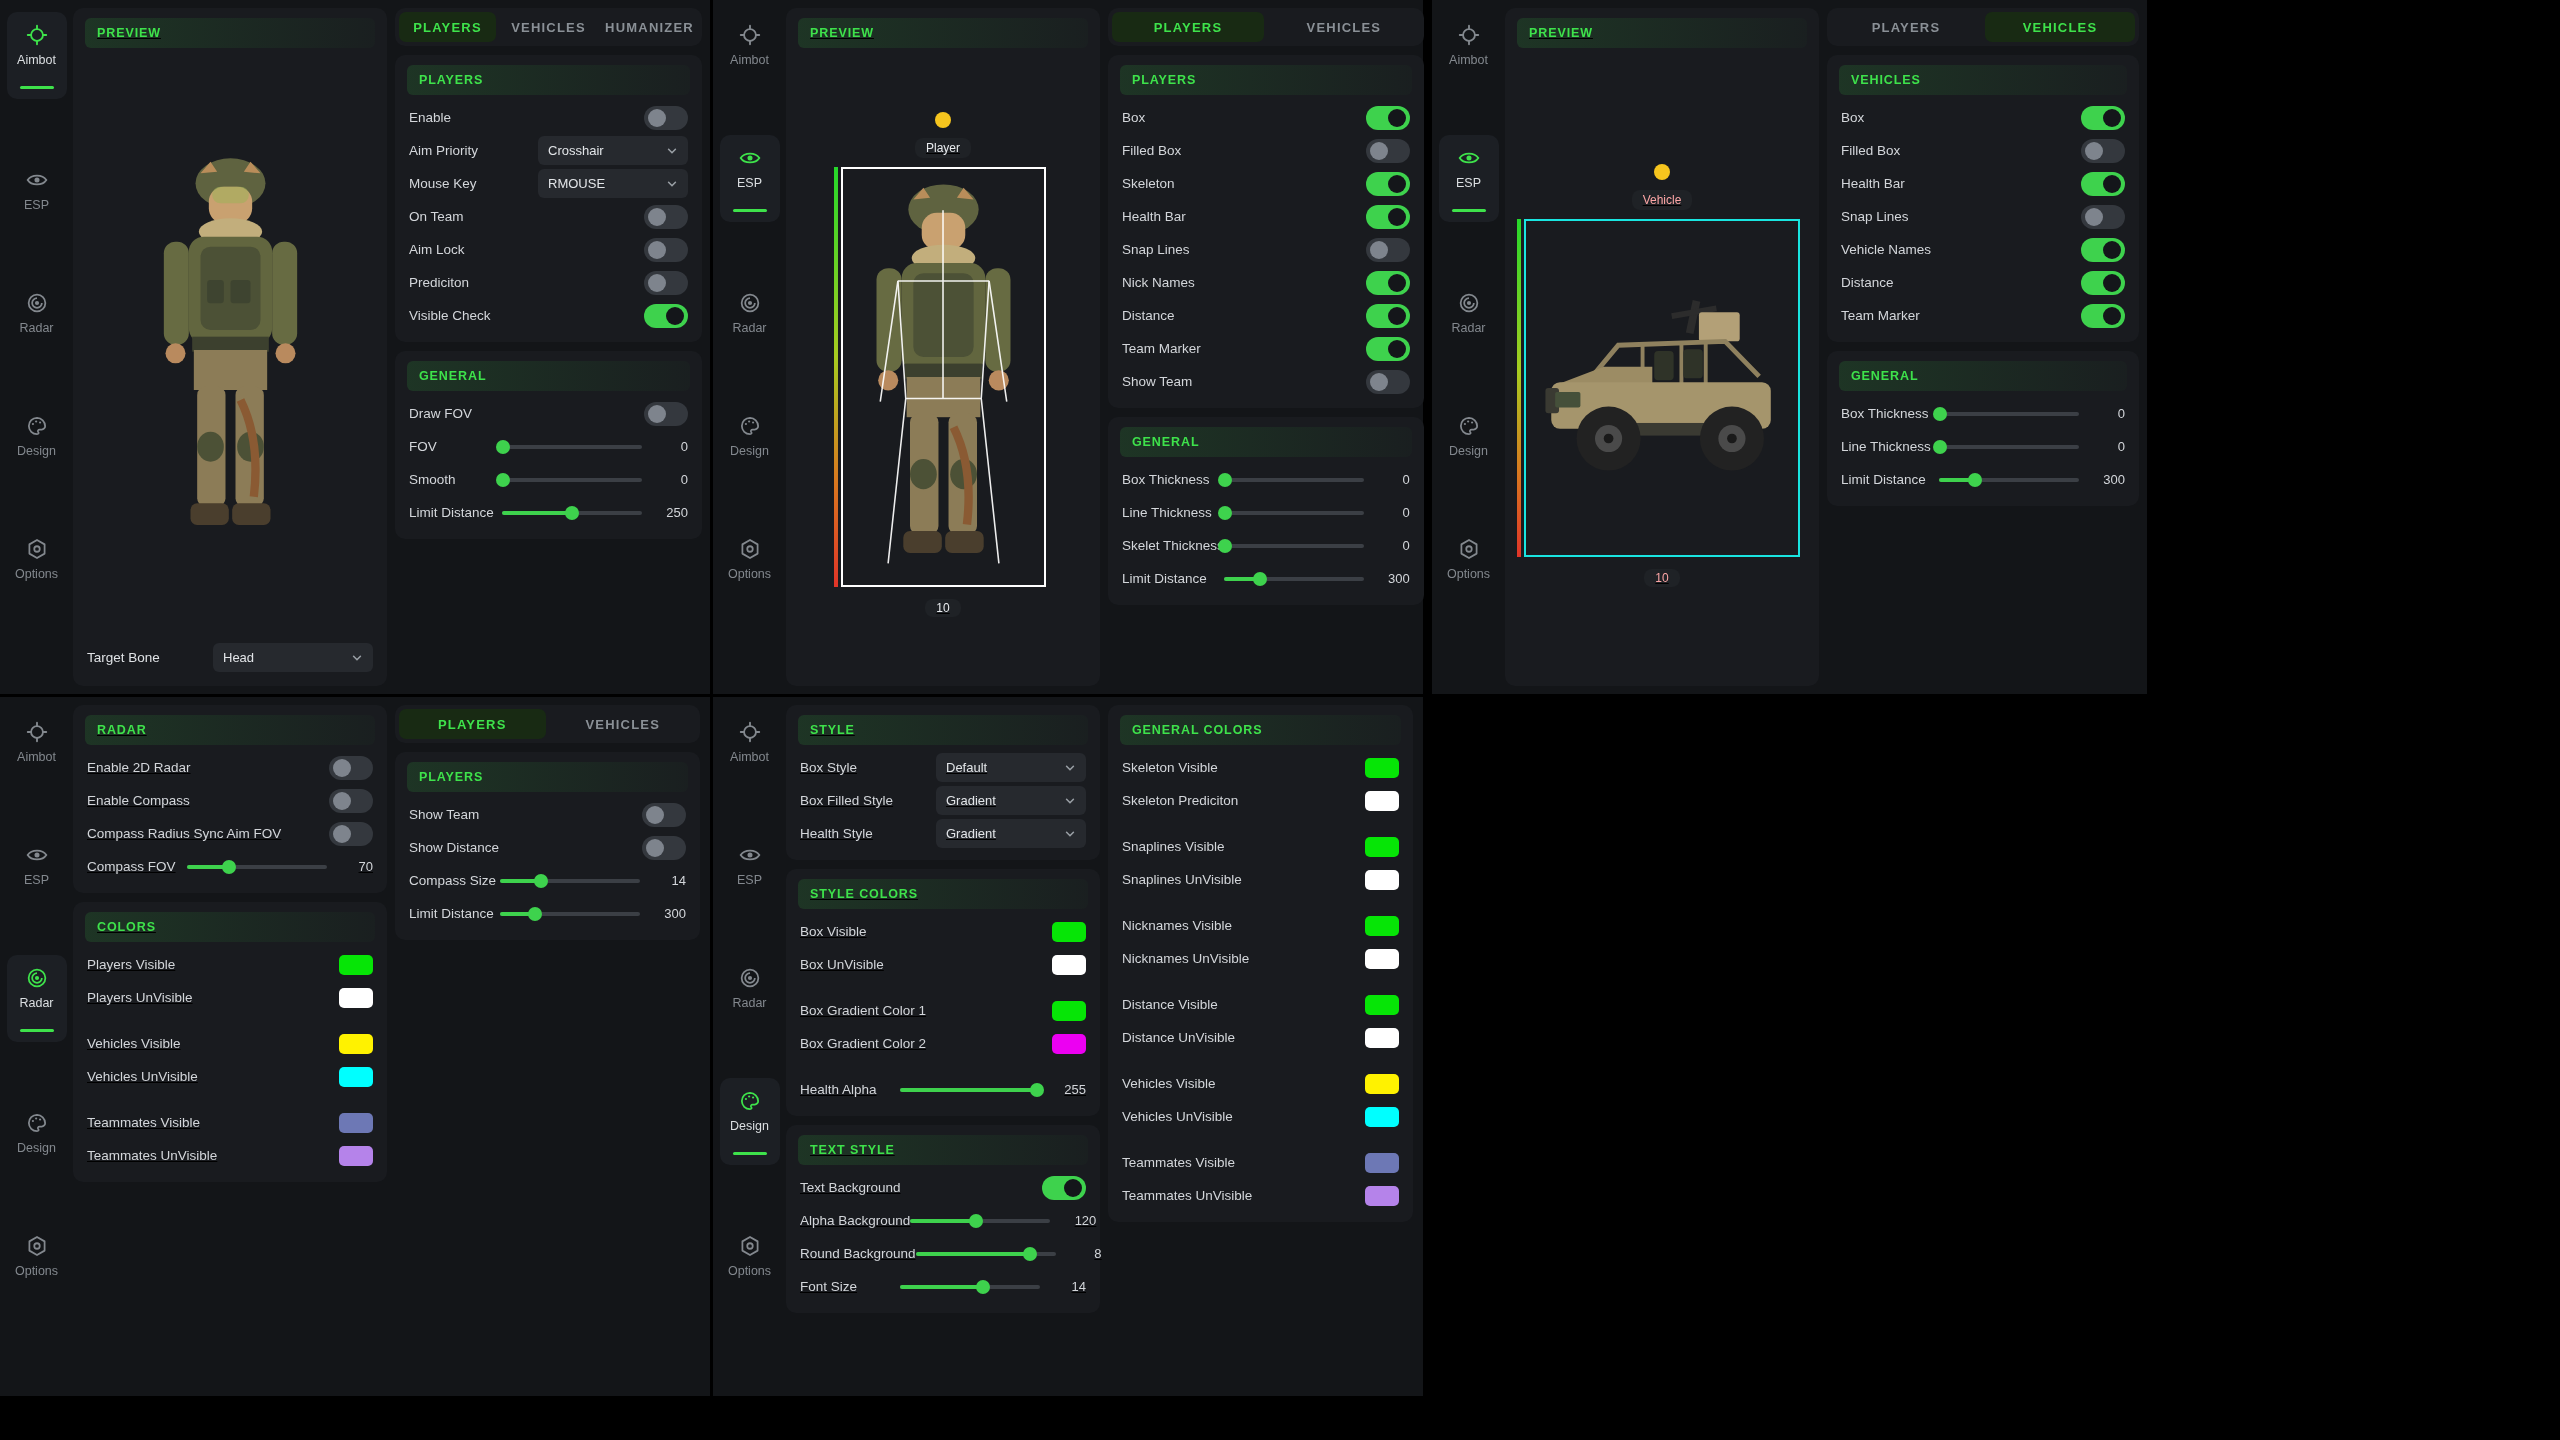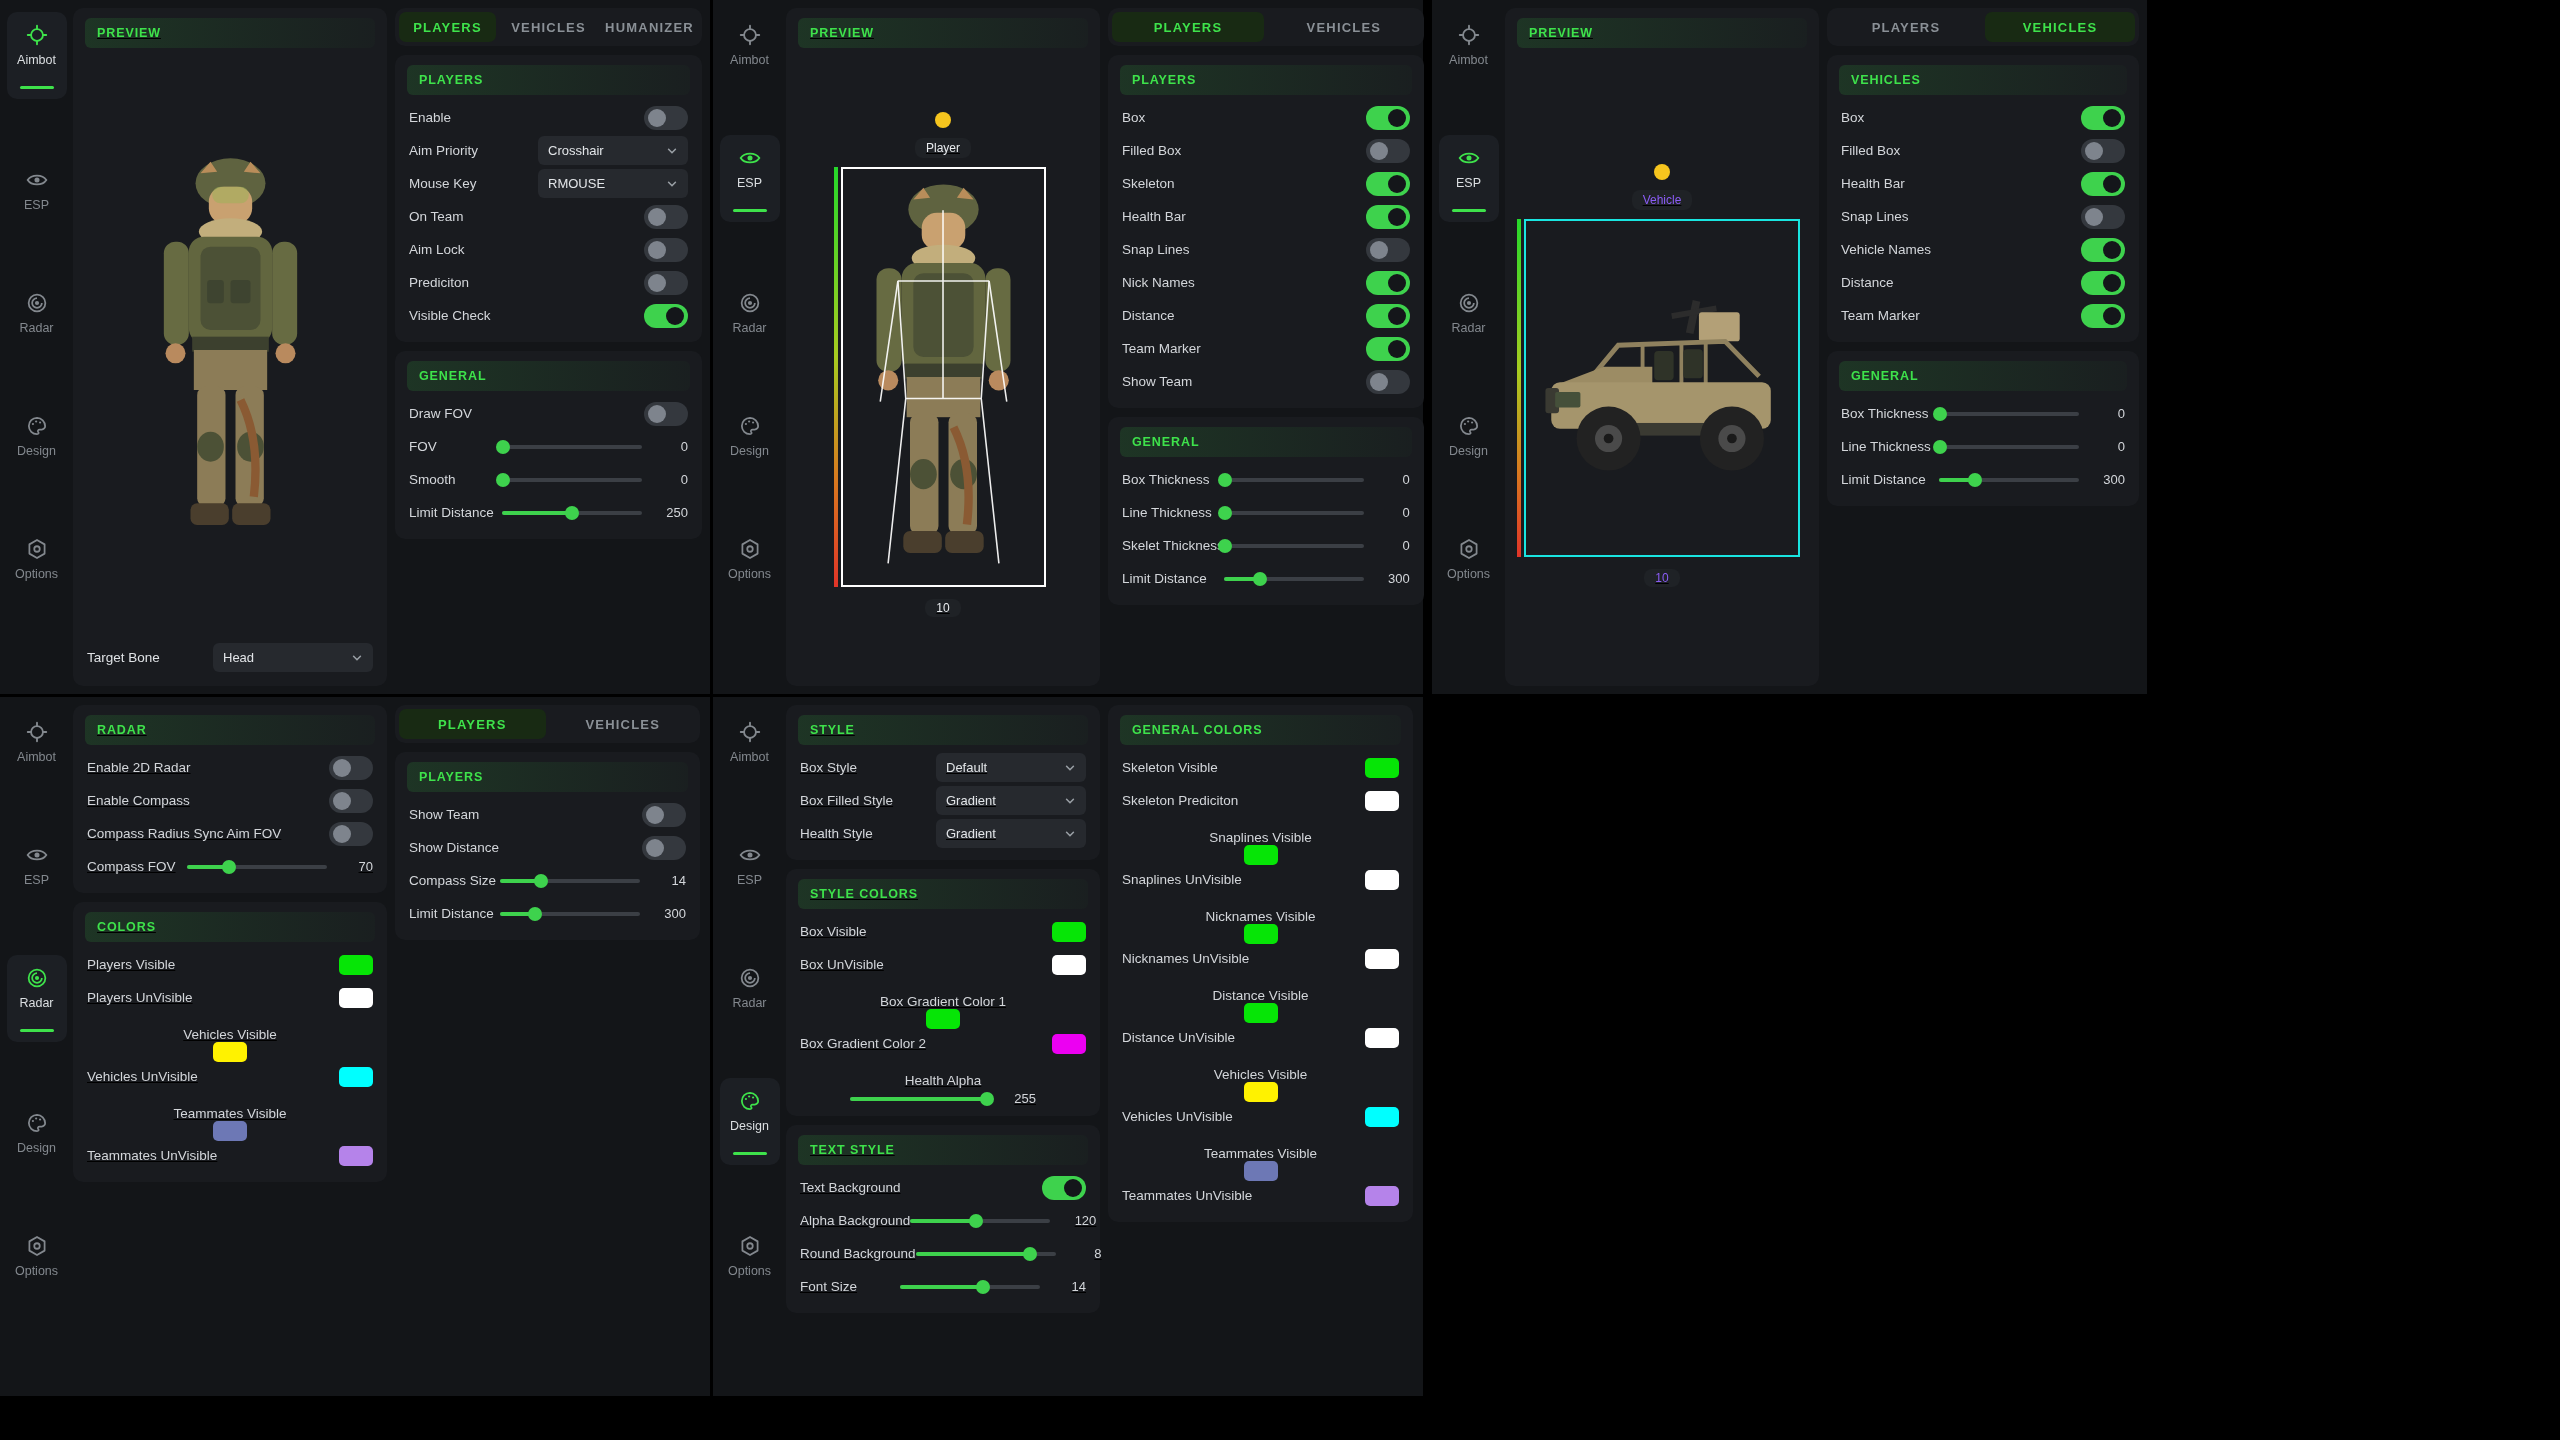--- a/index.html
+++ b/index.html
@@ -17,21 +17,21 @@
   .side-item.active .underline { display:block; }
 
   
   .pv-col { width:314px; flex:none; margin:8px 0;text-decoration:underline; }
   .controls { flex:1; margin:8px 8px; display:flex; flex-direction:column; gap:9px; }
   .card { background:#191b1f; border-radius:10px; padding-bottom:10px; }
   .card-head { margin:10px 12px 6px; height:30px; border-radius:6px; display:flex; align-items:center; padding:0 12px;
                background:linear-gradient(90deg, rgba(62,226,75,.13), rgba(62,226,75,.02));
                color:#3ee24b; font-size:12.5px; font-weight:bold; letter-spacing:.9px; }
   .row { height:33px; display:flex; align-items:center; justify-content:space-between; padding:0 14px; color:#d3d6da; font-size:13.5px; }
-  .row.gap { margin-top:13px;flex-direction:column; }
+  .row.gap { margin-top:13px; }
   .rlabel { white-space:nowrap; }
   .rctl { display:flex; align-items:center; }
 
   
   .toggle { width:44px; height:24px; border-radius:12px; background:#34383e; position:relative; cursor:pointer; }
   .toggle .knob { position:absolute; top:3px; left:4px; width:18px; height:18px; border-radius:50%; background:#7e848d; }
   .toggle.on { background:#3ed24d; }
   .toggle.on .knob { left:auto; right:4px; background:#14161a; }
 
   
@@ -55,21 +55,21 @@
 
   
   .preview-panel { background:#191b1f; border-radius:10px; height:100%; position:relative; display:flex; flex-direction:column; }
   .pv-body { flex:1; display:flex; flex-direction:column; align-items:center; position:relative; }
   .dot { width:16px; height:16px; border-radius:50%; background:#f6c51e; margin-top:58px; flex:none; }
   .marker { margin-top:10px; background:#1f2226; border-radius:8px; padding:3px 11px; font-size:12px; color:#e8ebee; }
   .espbox { position:relative; margin-top:9px; width:205px; height:420px; border:2px solid #ffffff; }
   .hbar { position:absolute; left:-9px; top:-2px; width:4px; height:calc(100% + 4px); background:linear-gradient(180deg,#25d82a,#a8cc20 45%,#d9781f 75%,#e03428); }
   .dist { margin-top:12px; background:#1f2226; border-radius:8px; padding:2px 11px; font-size:12px; color:#e8ebee; }
   .cellC .espbox { border-color:#19e5e0; width:276px; height:338px; }
-  .cellC .marker, .cellC .dist { color:#8b5cf6; }
+  .cellC .marker, .cellC .dist { color:#fca5a5; }
   .target-row { position:absolute; bottom:14px; left:14px; right:14px; display:flex; align-items:center; justify-content:space-between; color:#dfe2e5; font-size:13.5px; }
   .target-row .select { width:160px; }
   .soldier-lg { margin-top:96px; width:205px; height:400px; }
   .espbox .fig { position:absolute; inset:0; width:100%; height:100%; }
   .skel { position:absolute; inset:0; width:100%; height:100%; }
 </style>
 </head>
 <body>
 
 <div class="cell cellA" style="left:0;top:0;width:710px;height:694px">

